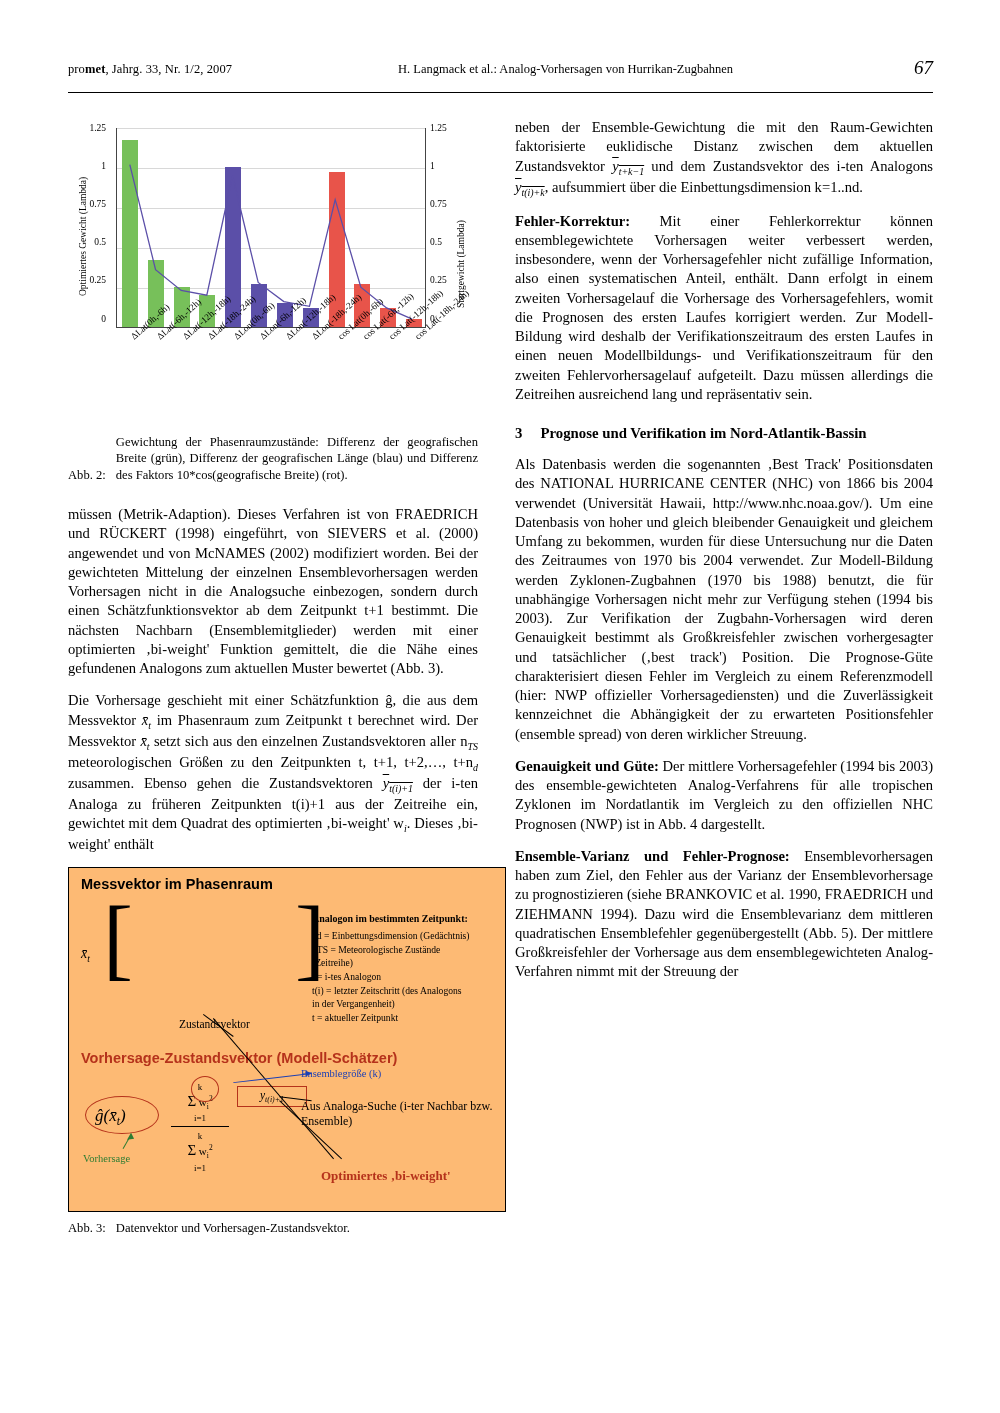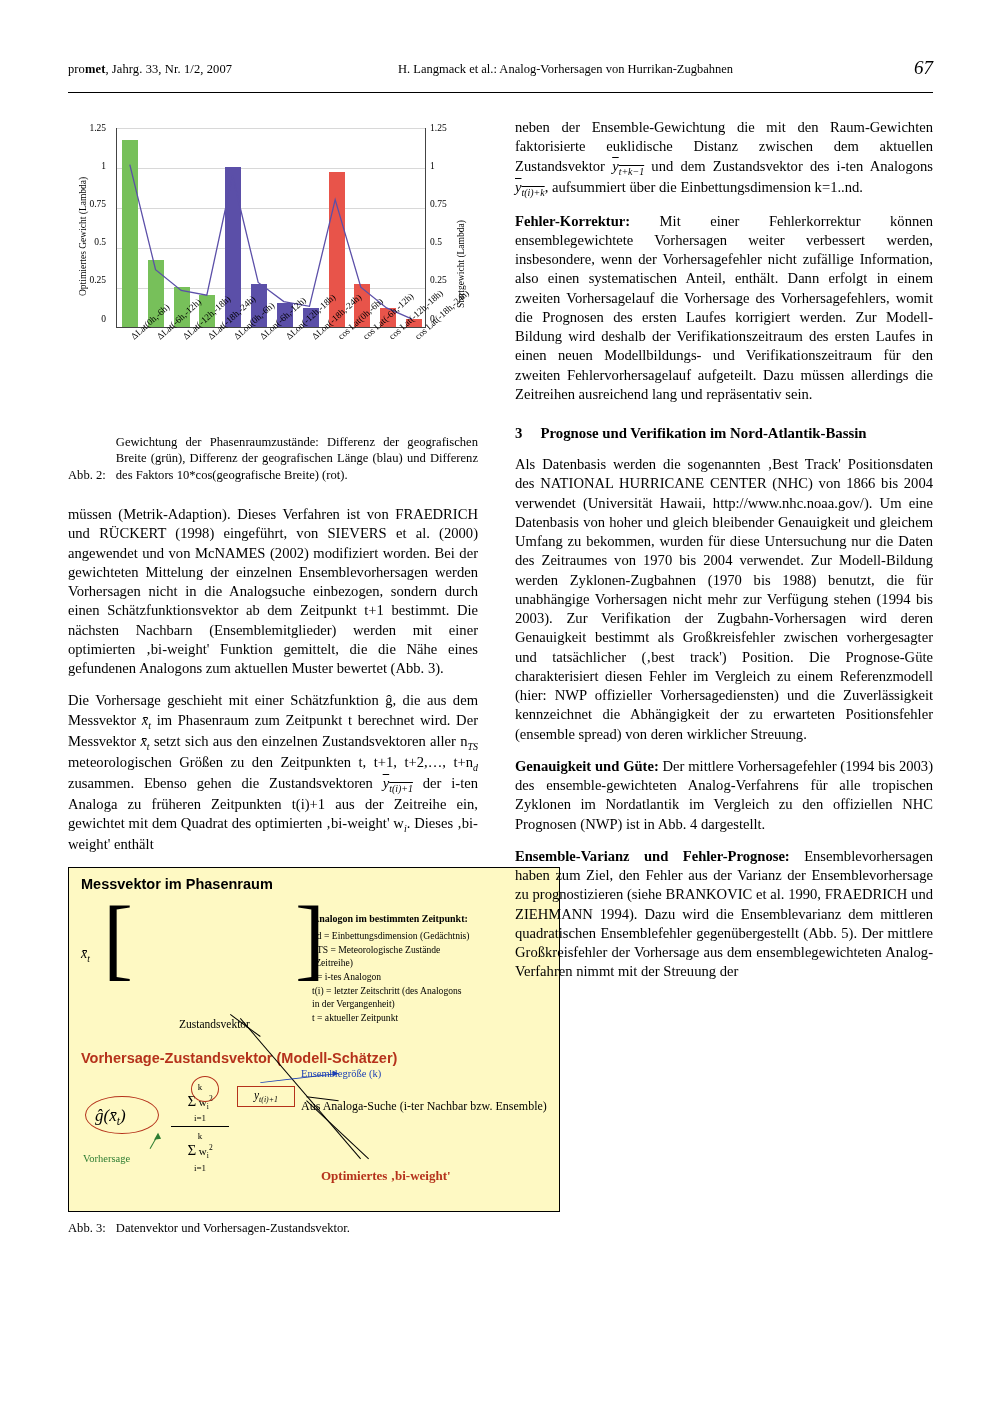--- a/index.html
+++ b/index.html
@@ -164,26 +164,26 @@
     position: absolute;
     font-size: 9.2px;
     white-space: nowrap;
     transform: rotate(-42deg);
     transform-origin: left top;
   }
 
   
   .fig3 {
     position: relative;
-    width: 492px;
+    width: 438px;
     height: 345px;
     border: 1.6px solid #000;
     box-sizing: border-box;
     margin-top: 4px;
-    background: #fef9c3;
+    background: #fdba74;
     overflow: hidden;
   }
   .fig3-title {
     position: absolute;
     left: 12px; top: 8px;
     font-weight: bold;
     font-size: 14.5px;
     font-family: "Liberation Sans", sans-serif;
   }
   .matrix-box {
@@ -265,21 +265,21 @@
   }
   .frac .bar-line {
     border-top: 1px solid #000;
     margin: 2px 6px;
   }
   .yt1-box {
     position: absolute;
     left: 168px;
     top: 218px;
     border: 1.6px solid #b5321b;
-    padding: 2px 16px;
+    padding: 2px 22px;
     font-size: 11.5px;
     font-style: italic;
   }
   .wi-circle {
     position: absolute;
     left: 122px;
     top: 208px;
     width: 26px;
     height: 24px;
     border: 1.4px solid #b5321b;

